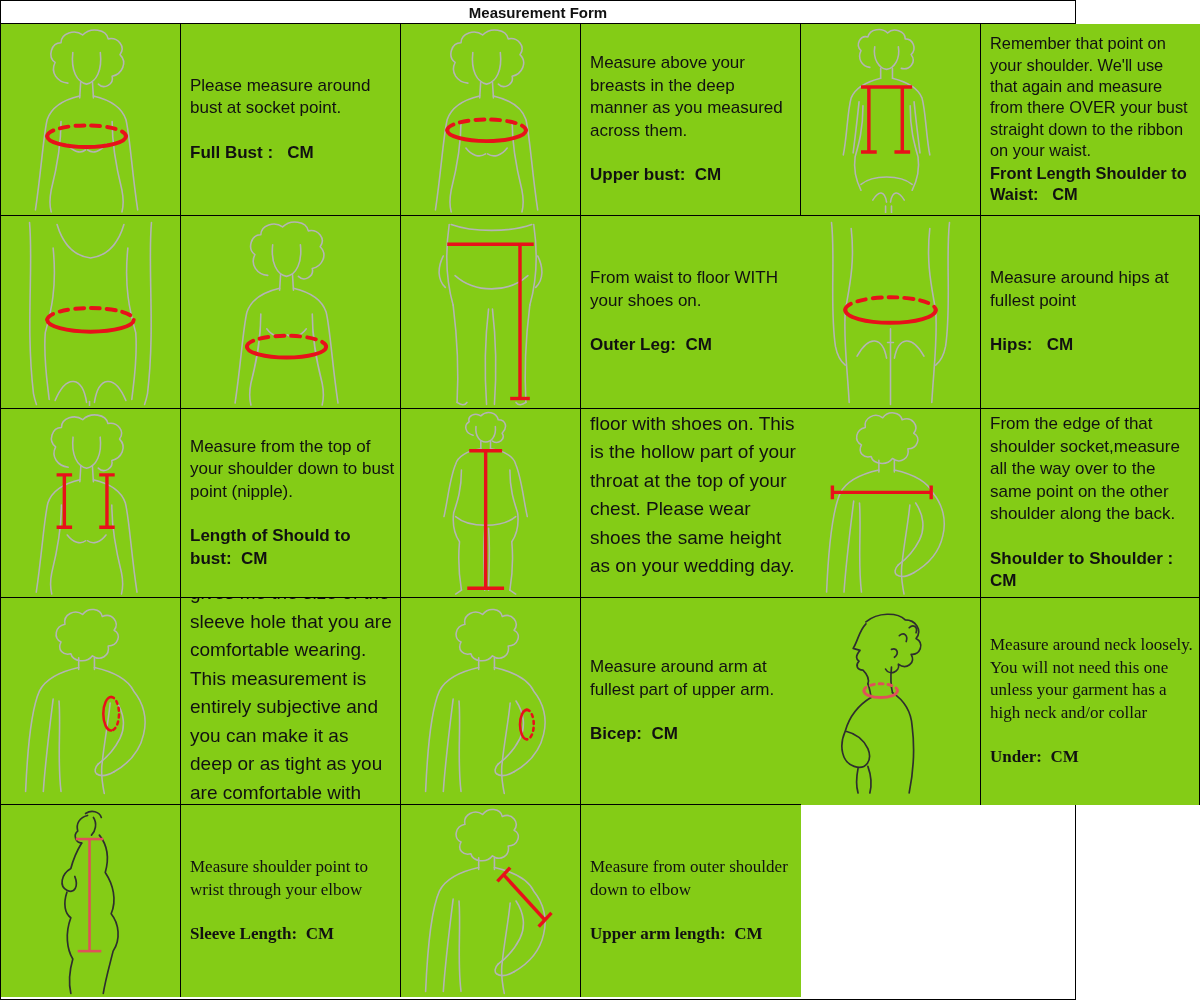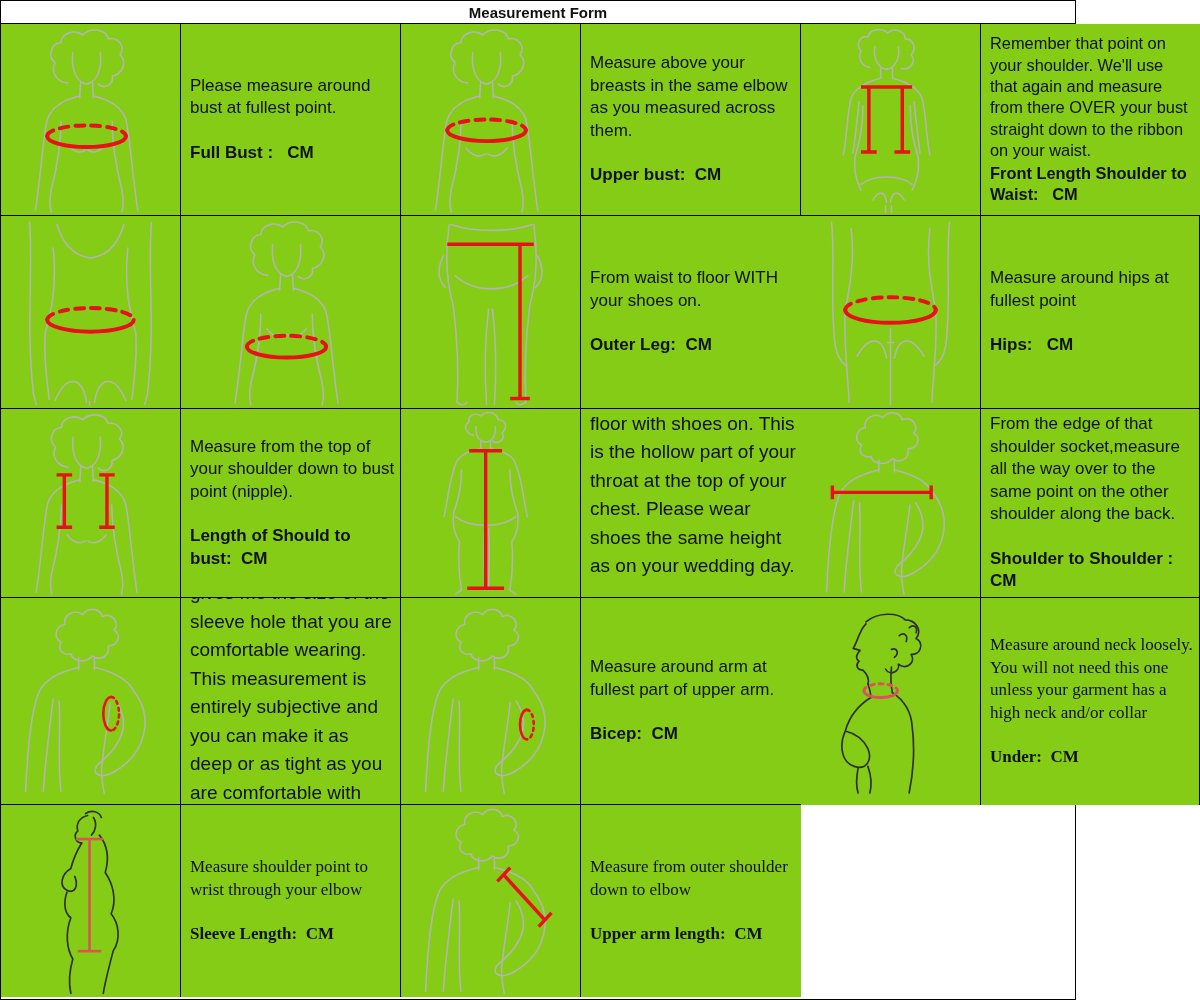--- a/index.html
+++ b/index.html
@@ -70,39 +70,39 @@
   <path class="g" d="M78,71 C61,75 49,83 45,95 C41,111 39,147 33,187"></path>
   <path class="g" d="M59,97 C59,123 55,143 49,167 C47,177 48,185 49,189"></path>
   <path class="g" d="M92,71 C109,75 121,83 125,95 C129,111 131,147 137,187"></path>
   <path class="g" d="M111,97 C111,123 115,143 121,167 C123,177 122,185 121,189"></path>
   <path class="g" d="M65,120 C71,128 79,130 84,126 M86,126 C91,130 99,128 105,120"></path>
   <path class="rs" d="M45,112 A40,11 0 0 0 125,112"></path>
   <path class="rdash" d="M45,112 A40,11 0 0 1 125,112"></path>
 </svg>
 </div>
       <div class="cell txt">
-        <div class="desc">Please measure around bust at fullest point.</div>
+        <div class="desc">Please measure around bust at socket point.</div>
         <div class="label">Full Bust :   CM</div>
       </div>
       <div class="cell fig">
 <svg viewBox="0 0 178 190" preserveAspectRatio="xMidYMid meet">
   <path class="g" d="M66,58 C55,57 48,47 53,37 C45,31 49,17 59,17 C59,7 73,3 81,9 C89,1 105,3 107,13 C117,11 125,21 119,29 C127,37 121,49 111,51 C113,59 103,65 97,59"></path>
   <path class="g" d="M71,27 C69,45 75,57 85,59 C95,57 101,45 99,27"></path>
   <path class="g" d="M79,57 L78,73 M91,57 L92,73"></path>
   <path class="g" d="M78,71 C61,75 49,83 45,95 C41,111 39,147 33,187"></path>
   <path class="g" d="M59,97 C59,123 55,143 49,167 C47,177 48,185 49,189"></path>
   <path class="g" d="M92,71 C109,75 121,83 125,95 C129,111 131,147 137,187"></path>
   <path class="g" d="M111,97 C111,123 115,143 121,167 C123,177 122,185 121,189"></path>
   <path class="g" d="M64,124 C70,132 78,134 84,130 M86,130 C92,134 100,132 106,124"></path>
   <path class="rs" d="M45,106 A40,11 0 0 0 125,106"></path>
   <path class="rdash" d="M45,106 A40,11 0 0 1 125,106"></path>
 </svg>
 </div>
       <div class="cell txt">
-        <div class="desc">Measure above your breasts in the same elbow as you measured across them.</div>
+        <div class="desc">Measure above your breasts in the deep manner as you measured across them.</div>
         <div class="label">Upper bust:  CM</div>
       </div>
       <div class="cell fig">
 <svg viewBox="0 0 178 190" preserveAspectRatio="xMidYMid meet">
   <path class="g" d="M68,42 C60,41 55,33 59,25 C53,19 58,9 66,11 C68,3 80,1 86,7 C92,1 104,5 104,13 C112,13 116,23 110,29 C116,37 108,45 100,43"></path>
   <path class="g" d="M73,21 C71,33 77,43 85,44 C93,43 99,33 97,21"></path>
   <path class="g" d="M79,43 L79,53 M91,43 L91,53"></path>
   <path class="g" d="M79,53 C63,57 53,63 49,73 C45,87 45,111 41,131"></path>
   <path class="g" d="M57,77 C55,97 53,113 51,129"></path>
   <path class="g" d="M91,53 C107,57 117,63 121,73 C125,87 125,111 129,131"></path>

